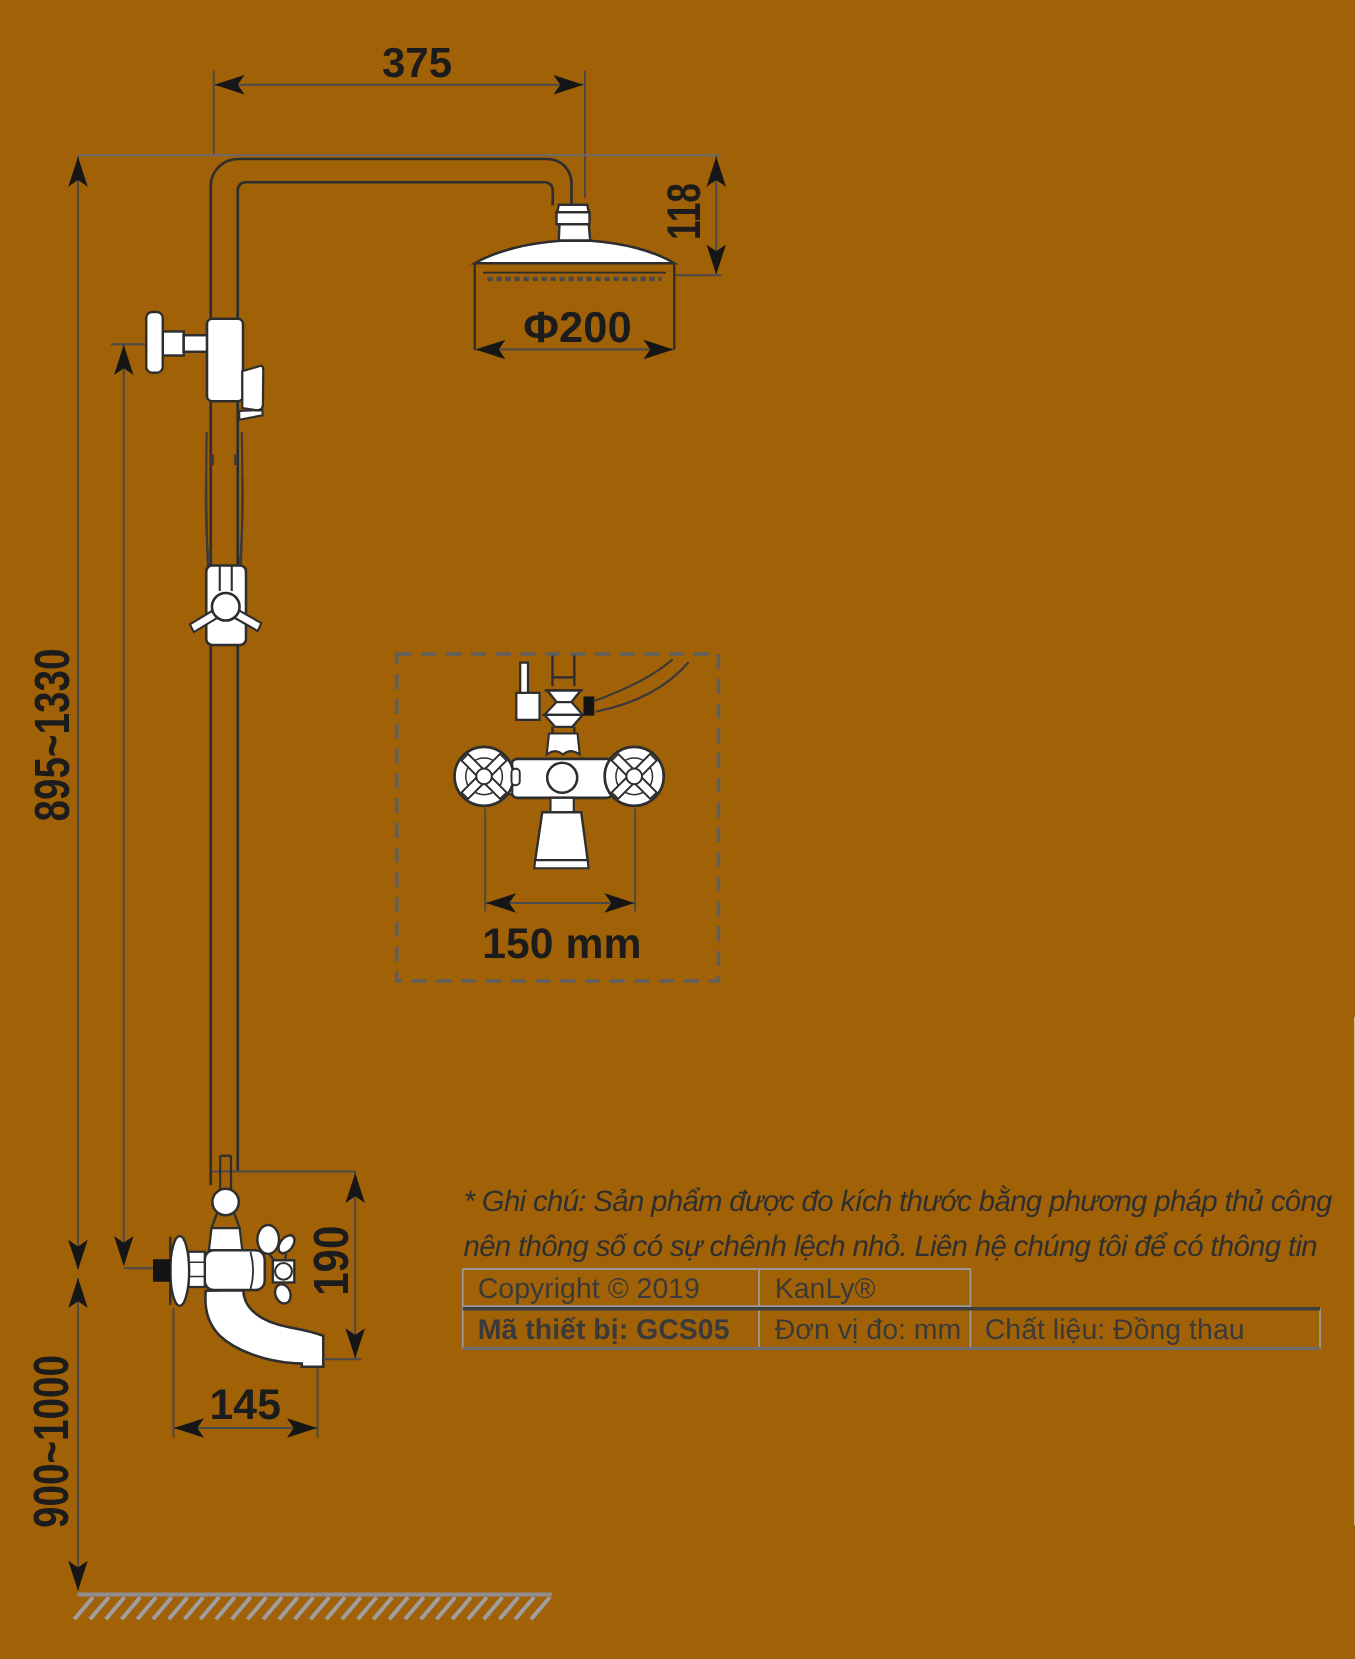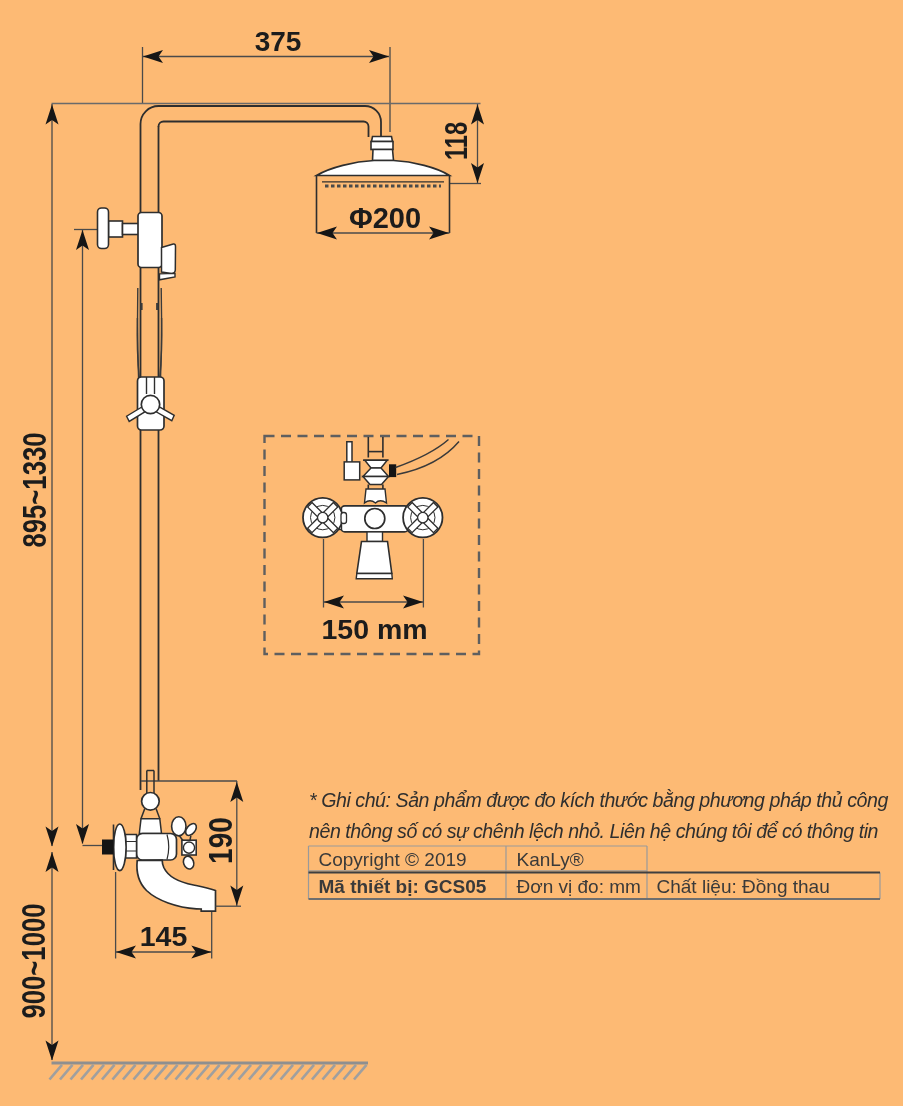--- a/index.html
+++ b/index.html
@@ -1,16 +1,16 @@
 <!DOCTYPE html>
 <html><head>
 <meta charset="utf-8">
 <style>
   html,body{margin:0;padding:0;background:#ffffff;}
-  #page{position:relative;width:903px;height:1106px;background:#fdba74;overflow:hidden;
+  #page{position:relative;width:903px;height:1106px;background:#a16207;overflow:hidden;
         font-family:"Liberation Sans", sans-serif;}
   svg{position:absolute;left:0;top:0;}
   text{font-family:"Liberation Sans", sans-serif;}
   .dim{font-weight:bold;fill:#1c1c1c;}
   .tbl{font-size:19px;fill:#3a3a3a;}
 </style>
 </head>
 <body>
 <div id="page">
 <svg width="903" height="1106" viewBox="0 0 903 1106">

